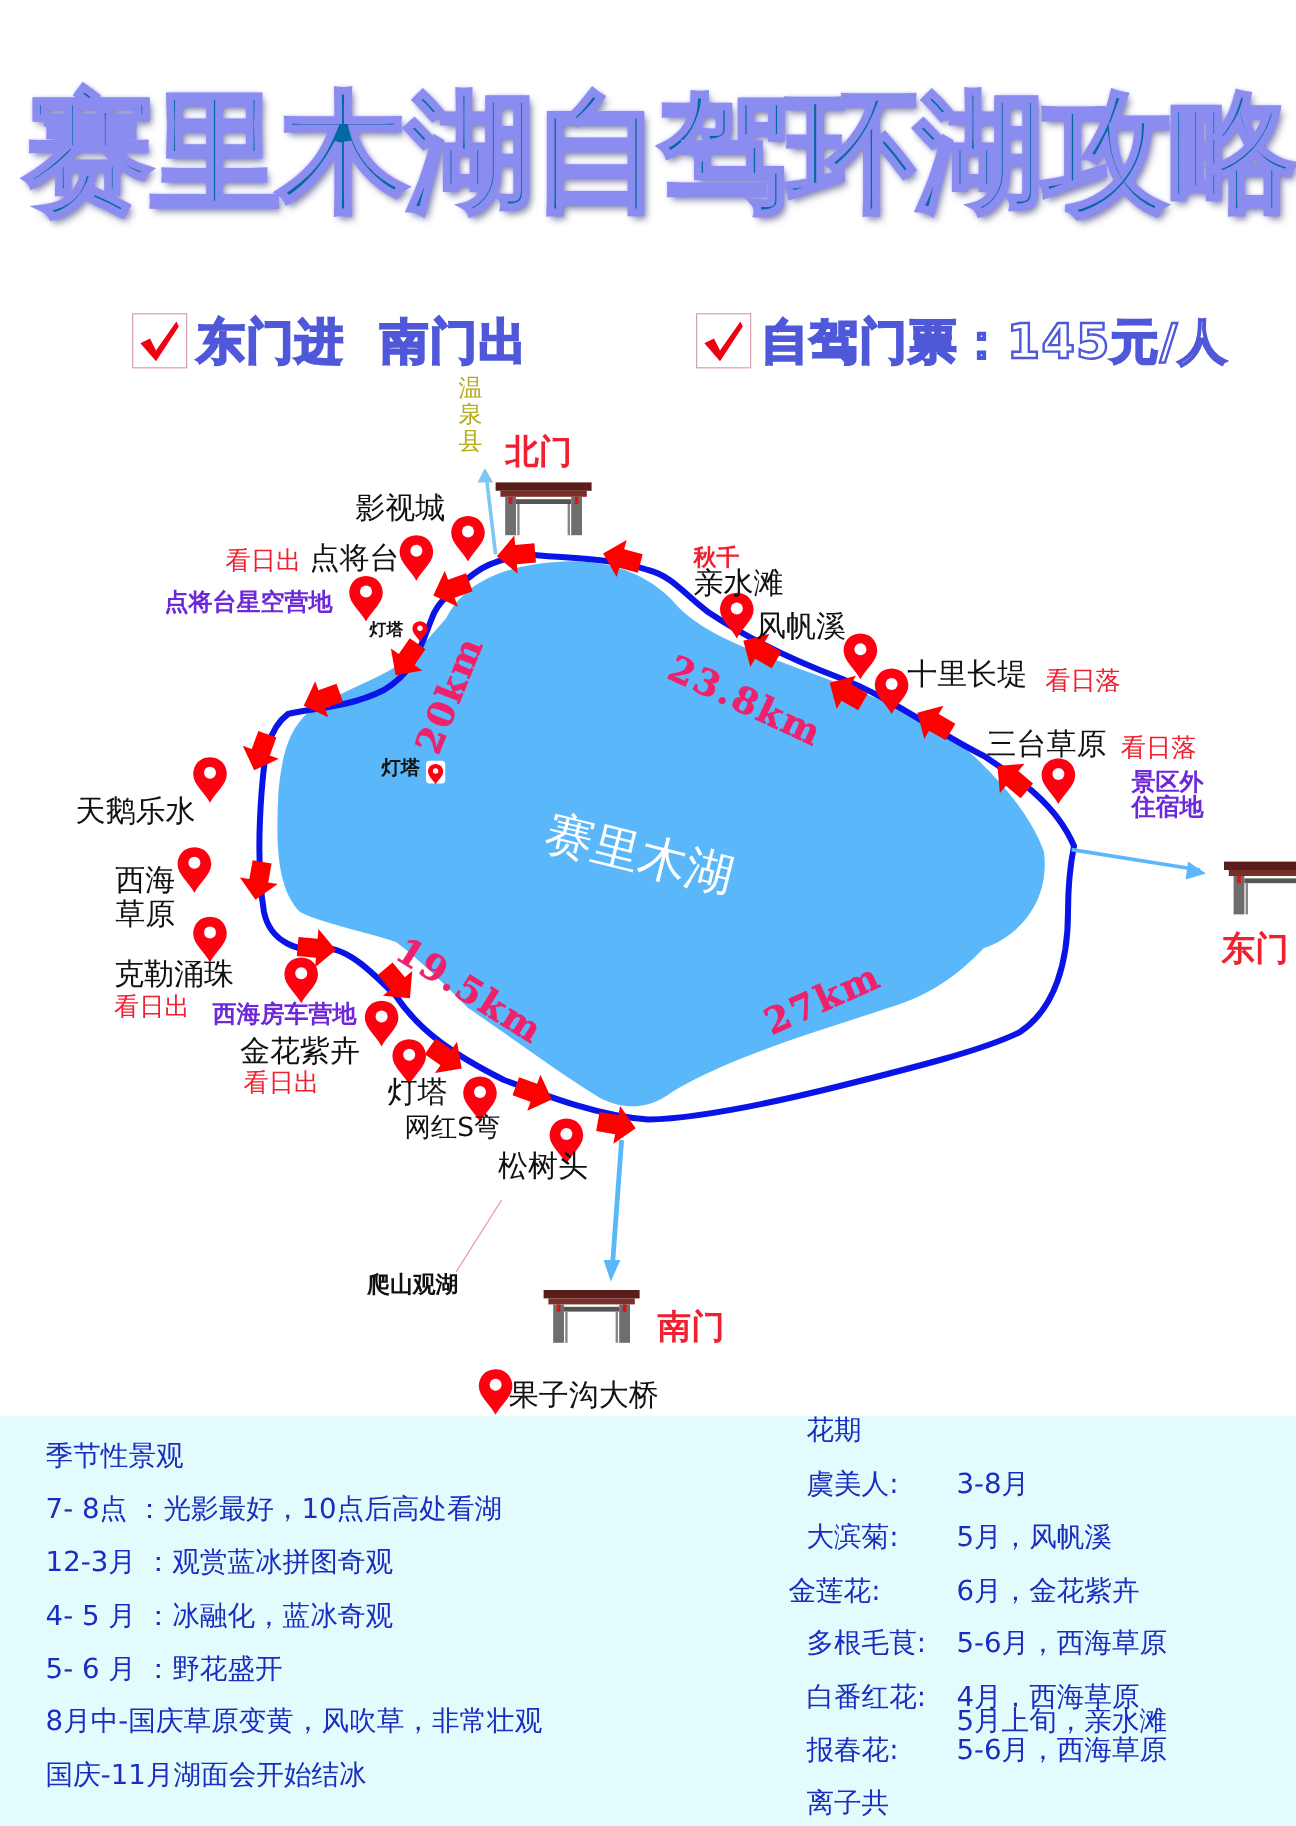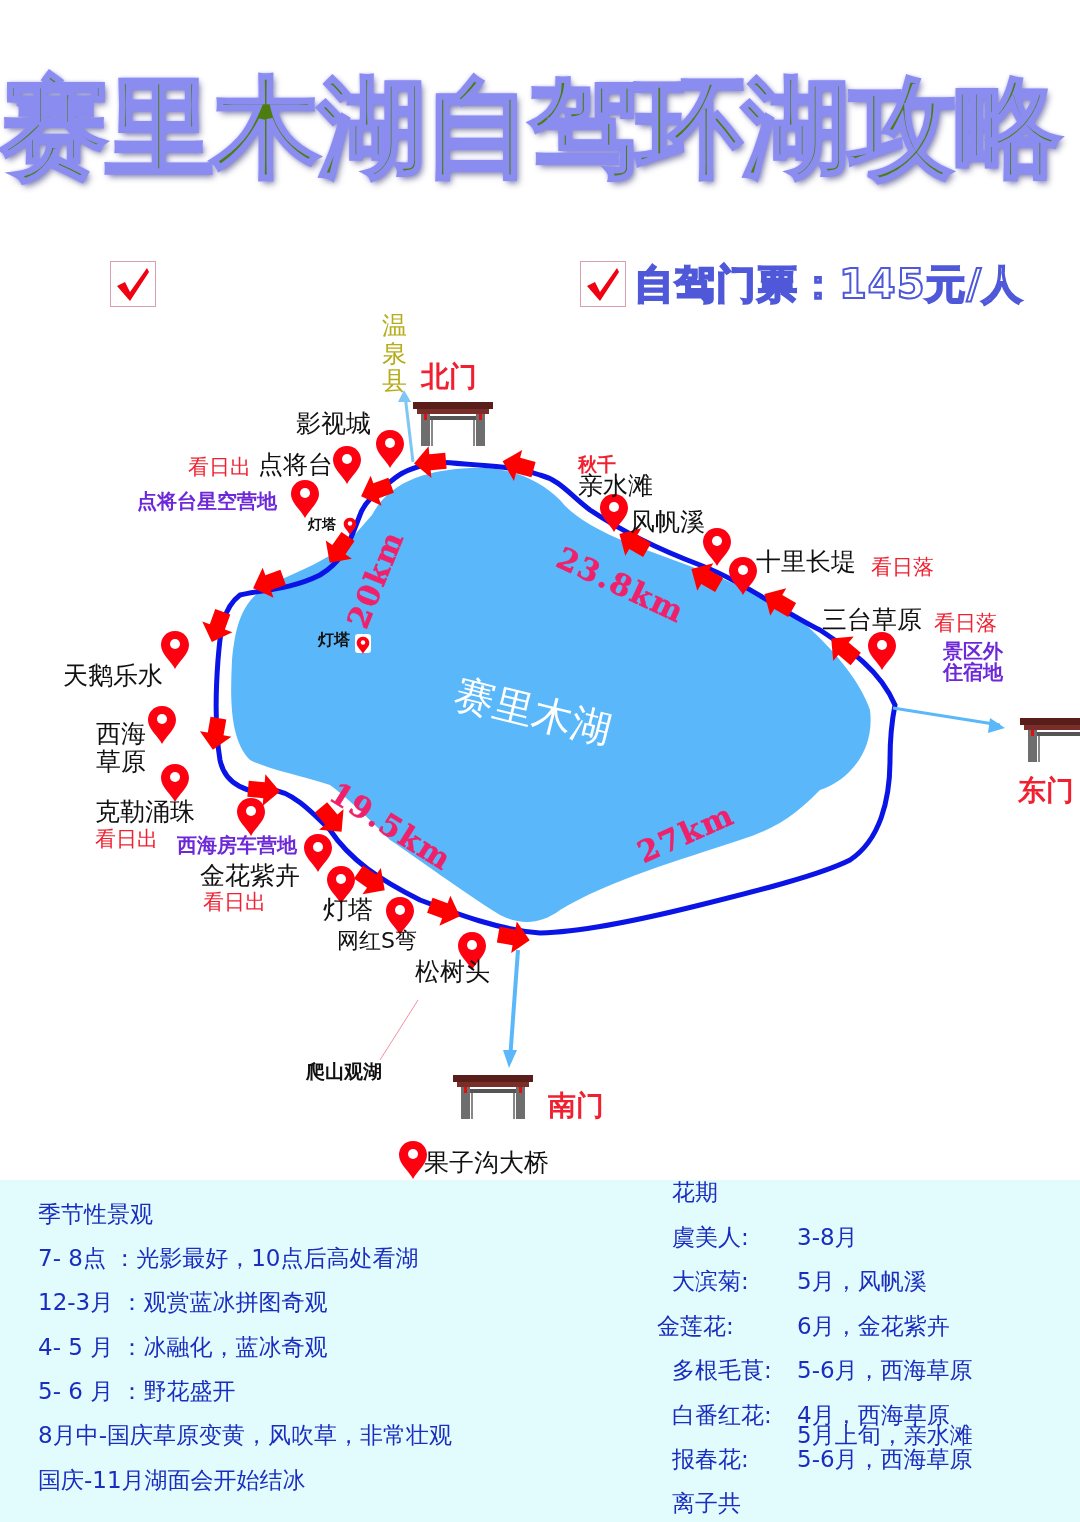--- a/index.html
+++ b/index.html
@@ -1,21 +1,21 @@
 <!DOCTYPE html>
 <html><head>
 <meta charset="utf-8">
 <style>
   html, body { margin:0; padding:0; }
   body { width:1080px; height:1522px; position:relative; background:#ffffff; overflow:hidden;
          font-family:"DejaVu Sans","Liberation Sans",sans-serif; }
   .abs { position:absolute; }
   
-  .title { left:0; top:58px; width:1080px; text-align:left; font-size:108px; font-weight:900;
-           letter-spacing:-2px; color:#4d7c0f;
+  .title { left:0; top:58px; width:1080px; text-align:right; font-size:108px; font-weight:900;
+           letter-spacing:-2px; color:#0369a1;
            -webkit-text-stroke:3px #8a8cf0;
            text-shadow: 0 0 4px #6f74e8, 3px 4px 6px rgba(60,60,120,0.6); line-height:140px; }
   
   .info-row { top:258px; height:52px; display:flex; align-items:center; }
   .check-box { width:44px; height:44px; border:1px solid #d7a0b0; background:#fff; position:relative; margin-right:8px; }
   .check-box svg { position:absolute; left:4px; top:6px; }
   .outline-text { font-size:40px; font-weight:900; color:#fff; -webkit-text-stroke:2px #4e58d8; letter-spacing:1px; }
   
   .lbl { font-size:25px; color:#111; white-space:nowrap; line-height:1.1; }
   .lbl-red { font-size:21px; color:#f02030; white-space:nowrap; }
@@ -33,20 +33,21 @@
 <body>
 
 <div class="abs title">赛里木湖自驾环湖攻略</div>
 
 <div class="abs info-row" style="left:110px;">
   <div class="check-box">
     <svg width="36" height="34" viewBox="0 0 36 34">
         <path d="M2 18 L10 14 L15 24 L32 0 L34 4 L15 33 Z" fill="#f00010"></path>
       </svg>
   </div>
+  <span class="outline-text" style="white-space:pre;">东门进  南门出</span>
 </div>
 <div class="abs info-row" style="left:580px;">
   <div class="check-box">
     <svg width="36" height="34" viewBox="0 0 36 34">
         <path d="M2 18 L10 14 L15 24 L32 0 L34 4 L15 33 Z" fill="#f00010"></path>
       </svg>
   </div>
   <span class="outline-text">自驾门票：145元/人</span>
 </div>
 
@@ -138,21 +139,21 @@
     </g>
 </svg>
 
 <div class="abs lake-name" style="left:462px;top:666px;">赛里木湖</div>
 
 <div class="abs km" style="left:340px;top:620px;transform:rotate(-68deg);">20km</div>
 <div class="abs km" style="left:566px;top:540px;transform:rotate(25deg);">23.8km</div>
 <div class="abs km" style="left:342px;top:775px;transform:rotate(32deg);">19.5km</div>
 <div class="abs km" style="left:632px;top:838px;transform:rotate(-24deg);">27km</div>
 
-<div class="abs" style="left:382px;top:312px;width:30px;font-size:25px;color:#b6ac1a;line-height:1.1;word-break:break-all;">温泉县</div>
+<div class="abs" style="left:382px;top:312px;width:30px;font-size:20px;color:#b6ac1a;line-height:1.1;word-break:break-all;">温泉县</div>
 <div class="abs gate-lbl" style="left:421px;top:358px;">北门</div>
 <div class="abs gate-lbl" style="left:1018px;top:772px;">东门</div>
 <div class="abs gate-lbl" style="left:548px;top:1087px;">南门</div>
 
 <div class="abs lbl" style="left:296px;top:410px;">影视城</div>
 <div class="abs lbl-red" style="left:188px;top:453px;">看日出</div>
 <div class="abs lbl" style="left:258px;top:451px;">点将台</div>
 <div class="abs lbl-green" style="left:137px;top:488px;">点将台星空营地</div>
 <div class="abs lbl-small" style="left:308px;top:516px;">灯塔</div>
 <div class="abs lbl-small" style="left:318px;top:630px;font-size:16px;">灯塔</div>

